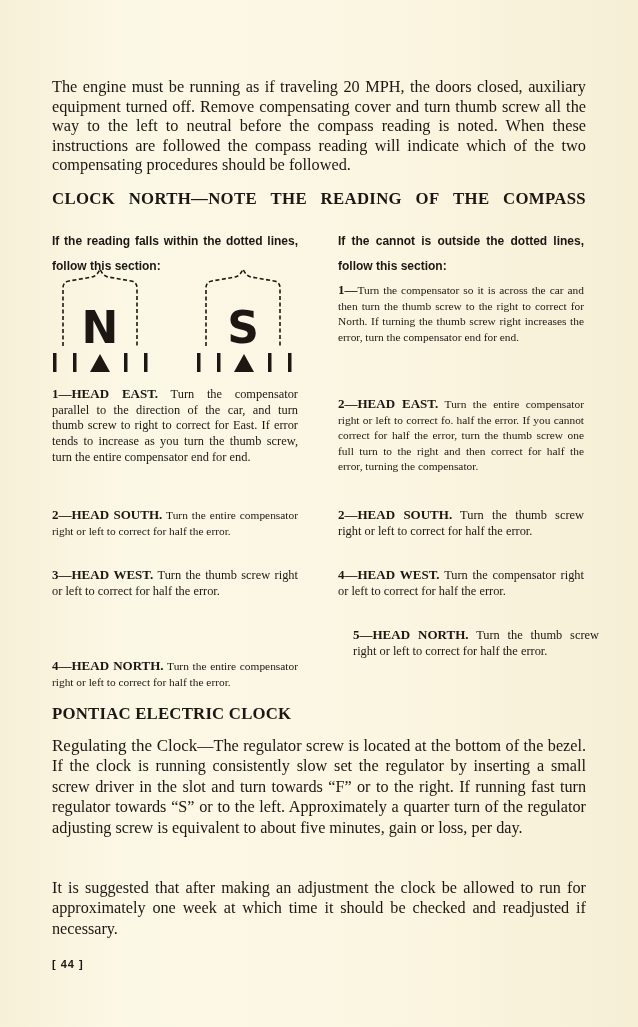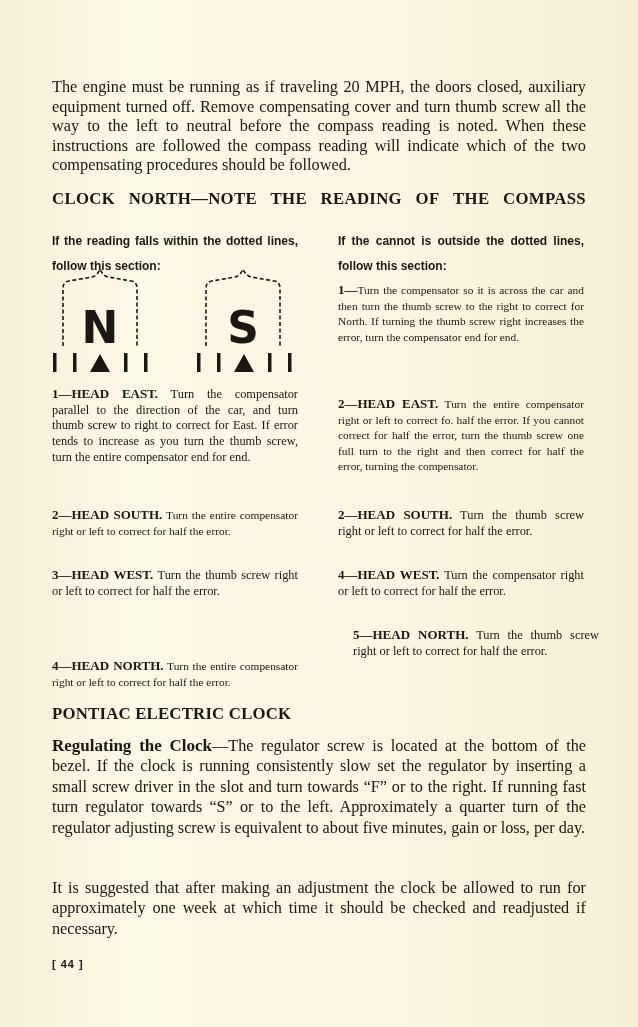--- a/index.html
+++ b/index.html
@@ -89,21 +89,21 @@
     .clock-para {
       position: absolute;
       left: 52px;
       width: 534px;
       font-size: 16.2px;
       line-height: 20.4px;
       text-align: justify;
       margin: 0;
     }
     .clock-para .lead {
-      font-weight: bold;
+      font-weight: normal;
       font-size: 17px;
     }
     .page-number {
       position: absolute;
       left: 52px;
       top: 958px;
       font-size: 11px;
       font-weight: bold;
       font-family: "Liberation Sans", sans-serif;
       letter-spacing: 1px;

